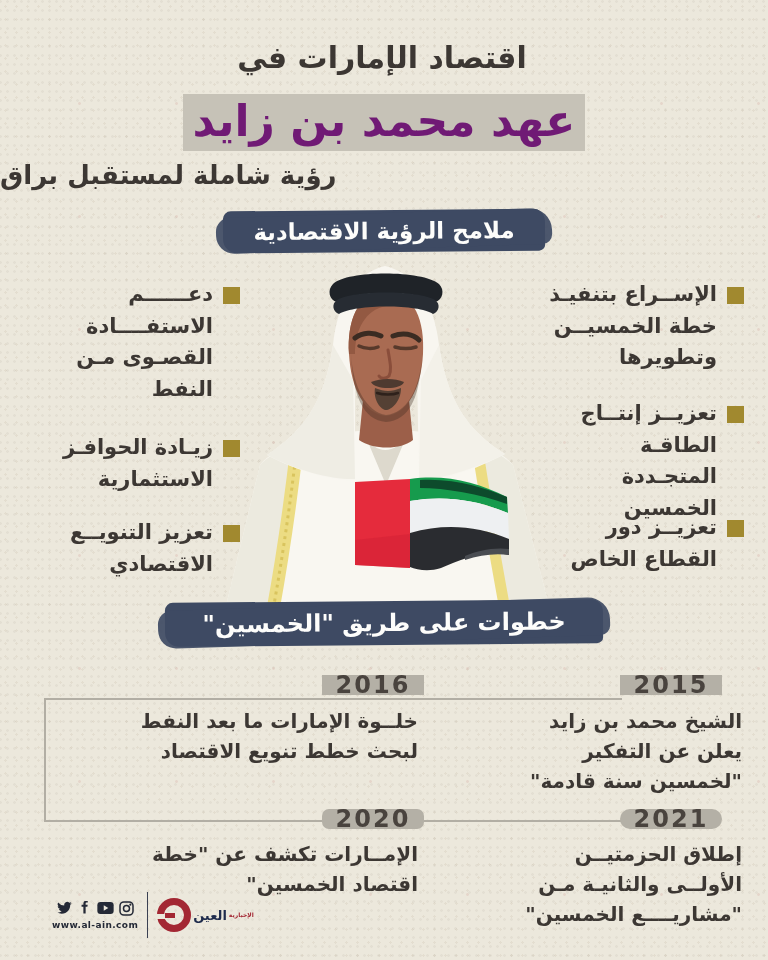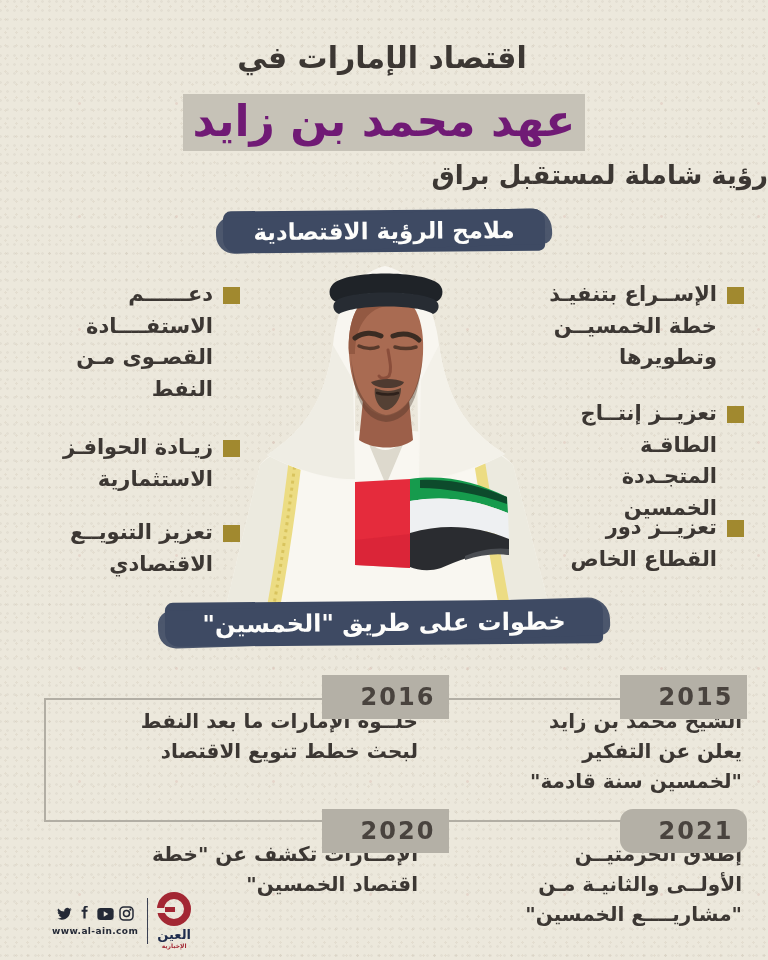--- a/index.html
+++ b/index.html
@@ -22,58 +22,58 @@
       radial-gradient(rgba(90,80,60,.06) 1px,transparent 1.4px),
       radial-gradient(rgba(170,60,50,.10) 1px,transparent 1.6px);
     background-size:11px 13px,7px 9px,97px 113px;
     background-position:0 0,4px 6px,31px 47px;
   }
   .t1{position:absolute;top:40px;left:0;right:4px;text-align:center;
       font-size:30px;color:var(--ink);letter-spacing:-.5px;}
   .hl{position:absolute;top:94px;left:183px;width:402px;height:57px;
       background:var(--highlight);display:flex;align-items:center;justify-content:center;}
   .t2{font-size:44px;color:#701a75;line-height:1;transform:translateY(-2px);}
-  .t3{position:absolute;top:160px;left:0;right:0;text-align:right;font-size:26px;color:var(--ink);}
+  .t3{position:absolute;top:160px;left:0;right:0;text-align:left;font-size:26px;color:var(--ink);}
   .badge{position:absolute;background:var(--navy);color:#fdfdfb;z-index:1;
          display:flex;align-items:center;justify-content:center;}
   .badge::before{content:"";position:absolute;inset:3px -7px;background:var(--navy);
          transform:rotate(-1.3deg);border-radius:14px 22px 10px 18px;z-index:-1;opacity:.92;}
   .badge1{top:210px;left:50%;transform:translateX(-50%) rotate(-.5deg);
           width:322px;height:42px;font-size:23px;border-radius:8px 12px 6px 14px;}
   .badge2{top:601px;left:50%;transform:translateX(-50%) rotate(-.5deg);
           width:438px;height:44px;font-size:24px;border-radius:8px 12px 6px 14px;}
   .vi{position:absolute;display:flex;gap:10px;color:var(--ink);font-size:21px;line-height:1.5;}
   .vi .sq{width:17px;height:17px;background:var(--gold);margin-top:8px;flex:none;}
   .vi .tx{text-align:right;}
   .vi-r{right:24px;} .vi-r .tx{width:176px;}
   .vi-l{right:528px;} .vi-l .tx{width:170px;}
   #vr1{top:279px}#vr2{top:398px}#vr3{top:512px}
   #vl1{top:279px}#vl2{top:432px}#vl3{top:517px}
   .portrait{position:absolute;left:205px;top:250px;width:360px;height:360px;}
   .tl-line{position:absolute;background:var(--linegray);z-index:0;}
   .ln-top{top:698px;left:44px;width:578px;height:2px;}
   .ln-left{top:698px;left:44px;width:2px;height:124px;}
   .ln-bot{top:820px;left:44px;width:578px;height:2px;}
-  .chip{position:absolute;width:102px;height:44px;background:var(--chipbg);color:var(--chipink);
+  .chip{position:absolute;width:102px;height:20px;background:var(--chipbg);color:var(--chipink);
         font-size:24px;display:flex;align-items:center;justify-content:center;
-        letter-spacing:2px;direction:ltr;z-index:1;padding-left:25px;}
+        letter-spacing:2px;direction:ltr;z-index:1;}
   .c2015{top:675px;left:620px;} .c2016{top:675px;left:322px;}
-  .c2021{top:809px;left:620px;border-radius:13px;} .c2020{top:809px;left:322px;}
+  .c2021{top:809px;left:620px;border-radius:13px;} .c2020{top:809px;left:322px;border-radius:7px;}
   .tl-t{position:absolute;color:var(--ink);font-size:20px;line-height:1.5;text-align:right;}
   .t2015{top:706px;right:26px;width:216px;}
   .t2016{top:706px;right:350px;width:286px;}
   .t2021{top:839px;right:26px;width:222px;}
   .t2020{top:839px;right:350px;width:300px;}
   .footer{position:absolute;left:52px;top:892px;direction:ltr;display:flex;align-items:center;gap:9px;}
   .soc{display:flex;flex-direction:column;align-items:center;gap:4px;}
   .soc-row{display:flex;align-items:center;gap:5px;}
   .soc-row svg{display:block;cursor:pointer;}
   .url{font-size:9px;color:var(--iconink);letter-spacing:.4px;cursor:pointer;}
   .fdiv{width:1px;height:46px;background:#3a4052;}
-  .brand{display:flex;flex-direction:column;align-items:center;gap:2px;cursor:pointer;}
+  .brand{display:flex;flex-direction:row;align-items:center;gap:2px;cursor:pointer;}
   .ring{position:relative;width:34px;height:34px;border-radius:50%;
         border:7px solid var(--logored);box-sizing:border-box;}
   .ring::before{content:"";position:absolute;left:-8px;top:9px;width:9px;height:5px;background:var(--bg);}
   .ring::after{content:"";position:absolute;left:1px;top:8px;width:10px;height:5px;background:var(--logored);}
   .brand-name{font-size:13px;color:var(--logonavy);line-height:1;}
   .brand-sub{font-size:6px;color:var(--logored);line-height:1;}
 </style>
 </head>
 <body>
 

